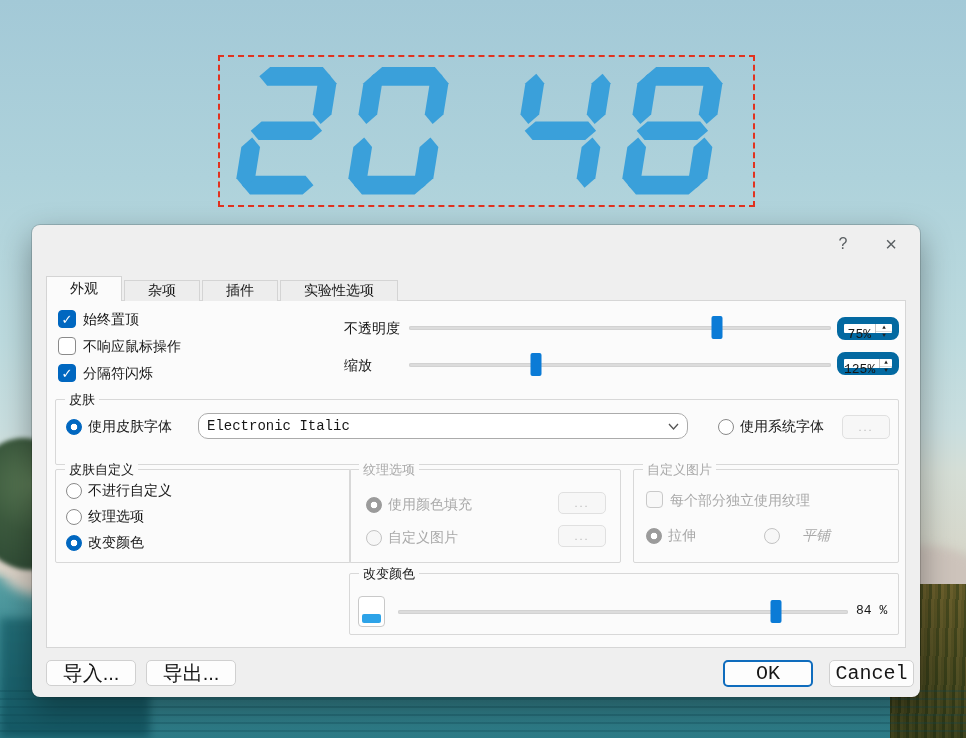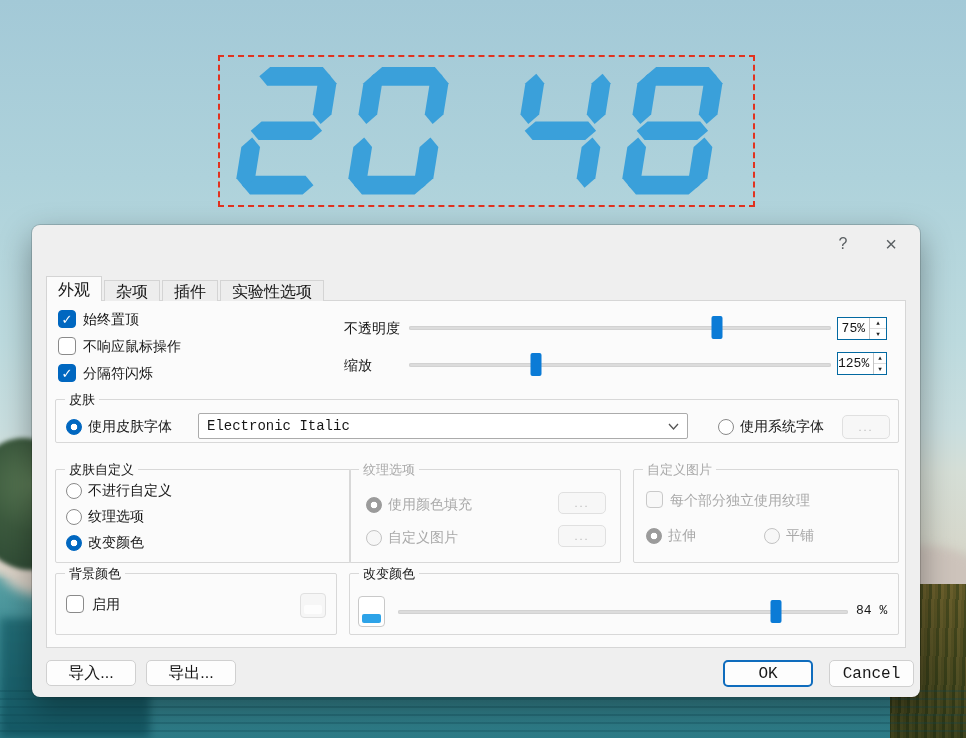--- a/index.html
+++ b/index.html
@@ -27,52 +27,52 @@
          box-shadow:0 12px 32px rgba(0,0,0,.38), 0 0 0 1px rgba(0,0,0,.15); }
   .titlebar { position:absolute; left:0; top:0; right:0; height:38px; display:flex; align-items:center; padding-left:16px; }
   .titlebar .gear { width:19px; height:19px; flex:0 0 auto; }
   .win-title { margin-left:10px; font-size:15px; color:#6d7275; }
   .tb-btn { position:absolute; top:5px; width:30px; height:28px; display:flex; align-items:center; justify-content:center; color:#5a5f62; cursor:default; }
   .tb-help { right:62px; font-size:16px; }
   .tb-close { right:14px; font-size:20px; }
 
   
   .tabs { position:absolute; left:14px; top:51px; height:25px; display:flex; align-items:flex-end; z-index:3; }
-  .tab { height:21px; padding:1px 11px 0; margin-right:2px; background:#ededed; border:1px solid #d4d4d4; border-bottom:none; font-size:16px; white-space:nowrap; }
+  .tab { height:21px; padding:1px 23px 0; margin-right:2px; background:#ededed; border:1px solid #d4d4d4; border-bottom:none; font-size:14px; white-space:nowrap; }
   .tab.active { height:25px; padding-top:3px; background:#fbfbfb; }
   .pane { position:absolute; left:14px; top:75px; width:860px; height:348px; background:#fbfbfb; border:1px solid #d6d6d6; z-index:1; }
 
   
   .abs { position:absolute; }
   .lbl { font-size:14px; white-space:nowrap; }
   .cb { width:18px; height:18px; border:1px solid #8a8a8a; border-radius:4px; background:#fff; display:flex; align-items:center; justify-content:center; color:transparent; font-size:13px; line-height:1; }
   .cb.on { background:#0067c0; border-color:#0067c0; color:#fff; }
   .rad { width:16px; height:16px; border-radius:50%; border:1px solid #8a8a8a; background:#fff; }
   .rad.on { border:1px solid #0067c0; background:radial-gradient(circle,#fff 0 3px,#0067c0 3.6px); }
   .dis .rad { border-color:#c3c3c3; background:#f7f7f7; }
   .dis .rad.on { border-color:#9b9b9b; background:radial-gradient(circle,#fff 0 3px,#9b9b9b 3.6px); }
   .dis .cb { border-color:#c9c9c9; background:#f8f8f8; }
   .dis .lbl, .dis .legend { color:#a9a9a9; }
 
   .groove { position:absolute; height:4px; background:#dcdcdc; border-radius:2px; box-shadow:inset 0 0 0 1px #d2d2d2; }
   .handle { position:absolute; top:-10px; width:11px; height:23px; background:#0b7bd6; border-radius:2px; transform:translateX(-50%); }
 
-  .spin { position:absolute; width:50px; height:23px; background:#fff; border:1px solid #0369a1; border-radius:0; display:flex; }
+  .spin { position:absolute; width:62px; height:23px; background:#fff; border:7px solid #0369a1; border-radius:8px; display:flex; }
   .spin .val { flex:1; text-align:right; font-size:13px; padding:3px 4px 0 0; }
   .spin .arrows { width:17px; border-left:1px solid #c4c4c4; display:flex; flex-direction:column; }
   .spin .arrows span { flex:1; display:flex; align-items:center; justify-content:center; font-size:6px; color:#222; }
   .spin .arrows span:first-child { border-bottom:1px solid #dcdcdc; }
 
   .group { position:absolute; border:1px solid #d8d8d8; border-radius:2px; }
   .legend { position:absolute; top:-9px; left:9px; background:#fbfbfb; padding:0 4px; font-size:13px; color:#161616; white-space:nowrap; }
 
-  .combo { position:absolute; height:26px; background:#fff; border:1px solid #ababab; border-radius:2px; display:flex; align-items:center; padding:0 8px; font-size:14px; }
+  .combo { position:absolute; height:26px; background:#fff; border:1px solid #ababab; border-radius:10px; display:flex; align-items:center; padding:0 8px; font-size:14px; }
   .combo .chev { margin-left:auto; }
 
-  .btn { position:absolute; background:#fdfdfd; border:1px solid #d0d0d0; border-radius:5px; font-size:16px; display:flex; align-items:center; justify-content:center; }
+  .btn { position:absolute; background:#fdfdfd; border:1px solid #d0d0d0; border-radius:5px; font-size:20px; display:flex; align-items:center; justify-content:center; }
   .btn.small { font-size:11px; letter-spacing:2px; color:#b9b9b9; background:#f7f7f7; border-color:#e0e0e0; }
   .btn.primary { border:2px solid #0f6cbd; }
   .swatch-btn { position:absolute; background:#fff; border:1px solid #c9c9c9; border-radius:4px; display:flex; align-items:flex-end; padding:3px; }
   .swatch-btn .bar { width:100%; height:9px; border-radius:2px; }
   .swatch-btn.dis { background:#f6f6f6; border-color:#e0e0e0; }
   .swatch-btn.dis .bar { background:#fdfdfd; }
   .pct-lbl { font-size:13px; }
 </style>
 </head>
 <body>
@@ -203,21 +203,21 @@
       <div class="handle" style="left: 30%;"></div>
     </div>
     <div class="spin mono" style="left:790px; top:51px;">
       <span class="val">125%</span>
       <span class="arrows">
           <span>▲</span>
           <span>▼</span>
         </span>
     </div>
 
-    <div class="group" style="left:8px; top:98px; width:844px; height:44px;">
+    <div class="group" style="left:8px; top:98px; width:844px; height:66px;">
       <span class="legend">皮肤</span>
       <div class="rad abs on" style="left:10px; top:19px;"></div>
       <span class="lbl abs" style="left:32px; top:18px;">使用皮肤字体</span>
       <div class="combo mono" style="left:142px; top:13px; width:490px;">
         <span>Electronic Italic</span>
         <svg class="chev" width="11" height="7" viewBox="0 0 11 7">
           <polyline points="1,1 5.5,6 10,1" fill="none" stroke="#555" stroke-width="1.3"></polyline>
         </svg>
       </div>
       <div class="rad abs" style="left:662px; top:19px;"></div>
@@ -245,31 +245,23 @@
       <div class="btn small" style="left:208px; top:55px; width:48px; height:22px;">...</div>
     </div>
 
     <div class="group dis" style="left:586px; top:168px; width:266px; height:94px;">
       <span class="legend">自定义图片</span>
       <div class="cb abs" style="left:12px; top:21px; width:17px; height:17px;">✓</div>
       <span class="lbl abs" style="left:36px; top:22px;">每个部分独立使用纹理</span>
       <div class="rad abs on" style="left:12px; top:58px;"></div>
       <span class="lbl abs" style="left:34px; top:57px;">拉伸</span>
       <div class="rad abs" style="left:130px; top:58px;"></div>
-      <span class="lbl abs" style="left:152px; top:57px;">平铺</span>
-    </div>
-
-    <div class="group" style="left:8px; top:272px; width:282px; height:62px;">
-      <span class="legend">背景颜色</span>
-      <div class="cb abs" style="left:10px; top:21px;">✓</div>
-      <span class="lbl abs" style="left:36px; top:22px;">启用</span>
-      <div class="swatch-btn dis" style="left:244px; top:19px; width:26px; height:25px;">
-          <div class="bar"></div>
-        </div>
-    </div>
+      <span class="lbl abs" style="left:168px; top:57px;font-style:italic;">平铺</span>
+    </div>
+
 
     <div class="group" style="left:302px; top:272px; width:550px; height:62px;">
       <span class="legend">改变颜色</span>
       <div class="swatch-btn" style="left:8px; top:22px; width:27px; height:31px;">
         <div class="bar" style="background: rgb(45, 163, 232);"></div>
       </div>
       <div class="groove" style="left:48px; top:36px; width:450px;">
         <div class="handle" style="left: 84%;"></div>
       </div>
       <span class="pct-lbl mono abs" style="left:506px; top:29px;">84 %</span>

